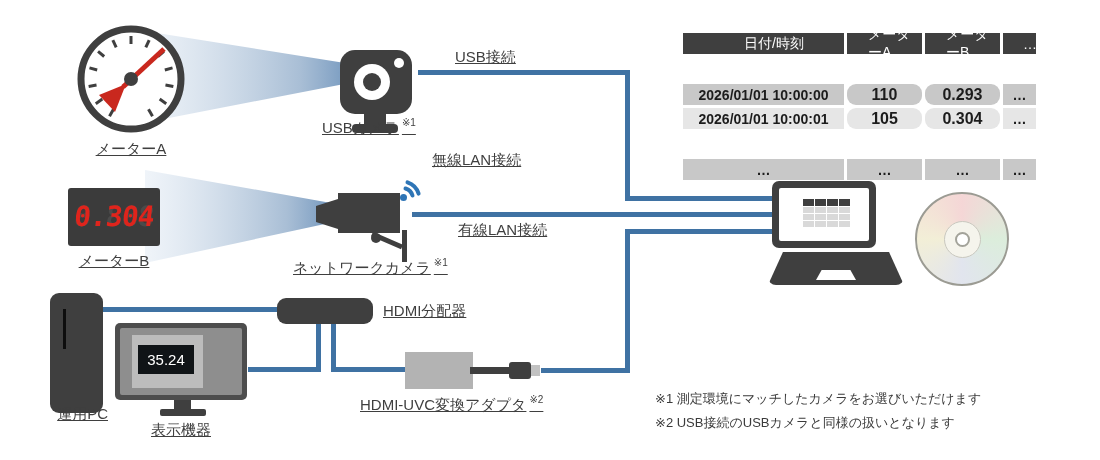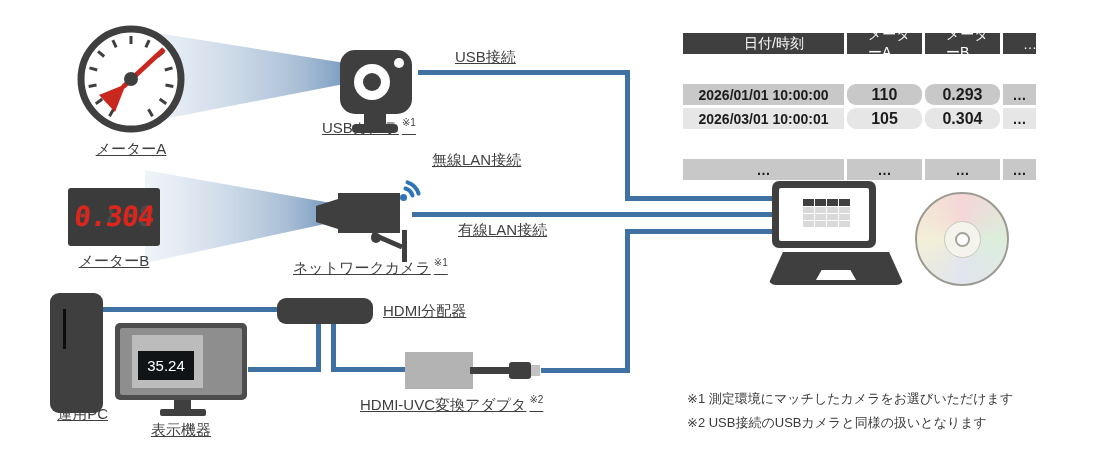--- a/index.html
+++ b/index.html
@@ -34,21 +34,21 @@
   .seg.val{color:#df241c;}
   
   .tower{position:absolute;left:50px;top:293px;width:53px;height:120px;background:#3f3f3f;
     border-radius:9px;z-index:2;}
   .tower .slot{position:absolute;left:13px;top:16px;width:3px;height:40px;background:#0d0d0d;}
   
   .monitor{position:absolute;left:115px;top:323px;width:132px;height:77px;background:#4d4d4d;
     border-radius:5px;z-index:2;}
   .monitor .panel{position:absolute;left:5px;top:5px;right:5px;bottom:5px;background:#8e8e8e;border-radius:2px;}
   .monitor .lite{position:absolute;left:12px;top:7px;width:71px;height:53px;background:#bcbcbc;}
-  .monitor .blackbox{position:absolute;left:6px;top:16px;width:56px;height:29px;background:#101417;
+  .monitor .blackbox{position:absolute;left:6px;top:10px;width:56px;height:29px;background:#101417;
     color:#ffffff;font-size:15px;display:flex;align-items:center;justify-content:center;}
   .monitor-neck{position:absolute;left:174px;top:400px;width:17px;height:9px;background:#3f3f3f;z-index:2;}
   .monitor-base{position:absolute;left:160px;top:409px;width:46px;height:7px;background:#3f3f3f;border-radius:2px;z-index:2;}
   
   .splitter{position:absolute;left:277px;top:298px;width:96px;height:26px;background:#3f3f3f;border-radius:9px;z-index:2;}
   
   .adapter{position:absolute;left:405px;top:352px;width:68px;height:37px;background:#b3b3b3;z-index:2;}
   .cable{position:absolute;left:470px;top:367px;width:42px;height:7px;background:#3f3f3f;z-index:2;}
   .conn{position:absolute;left:509px;top:362px;width:22px;height:17px;background:#3f3f3f;border-radius:3px;z-index:2;}
   .conn-tip{position:absolute;left:531px;top:365px;width:9px;height:11px;background:#c2c2c2;z-index:2;}
@@ -67,21 +67,21 @@
   
   .disc{position:absolute;left:915px;top:192px;width:94px;height:94px;border-radius:50%;
     border:2px solid #9b9b93;box-sizing:border-box;z-index:2;
     background:conic-gradient(rgba(255,170,185,.35),rgba(175,235,195,.30),rgba(205,215,250,.40),
       rgba(250,240,180,.30),rgba(255,170,185,.35)),#efeee6;}
   .disc-inner{position:absolute;left:50%;top:50%;width:37px;height:37px;margin:-18.5px 0 0 -18.5px;
     border-radius:50%;background:#f5f4ec;border:1px solid #c9c8bf;box-sizing:border-box;}
   .disc-hole{position:absolute;left:50%;top:50%;width:15px;height:15px;margin:-7.5px 0 0 -7.5px;
     border-radius:50%;background:#ffffff;border:2px solid #a3a39a;box-sizing:border-box;}
   
-  .note{position:absolute;left:687px;font-size:13px;color:#3a3a3a;z-index:4;white-space:nowrap;}
+  .note{position:absolute;left:655px;font-size:13px;color:#3a3a3a;z-index:4;white-space:nowrap;}
   svg{display:block;}
 </style>
 </head>
 <body>
 
 <div class="stage">
 
   <svg class="abs" style="left:0;top:0;z-index:0" width="1100" height="460" viewBox="0 0 1100 460">
     <defs>
       <linearGradient id="coneGrad" x1="0" y1="0" x2="1" y2="0">
@@ -161,21 +161,21 @@
     <div class="cell hc">日付/時刻</div>
     <div class="cell hc">メーターA</div>
     <div class="cell hc">メーターB</div>
     <div class="cell hc">…</div>
 
     <div class="cell bc r1">2026/01/01 10:00:00</div>
     <div class="cell bc num r1">110</div>
     <div class="cell bc num r1">0.293</div>
     <div class="cell bc r1">…</div>
 
-    <div class="cell bc r2">2026/03/01 10:00:01</div>
+    <div class="cell bc r2">2026/01/01 10:00:01</div>
     <div class="cell bc num r2">105</div>
     <div class="cell bc num r2">0.304</div>
     <div class="cell bc r2">…</div>
 
     <div class="cell bc r1">…</div>
     <div class="cell bc r1">…</div>
     <div class="cell bc r1">…</div>
     <div class="cell bc r1">…</div>
   </div>
 

